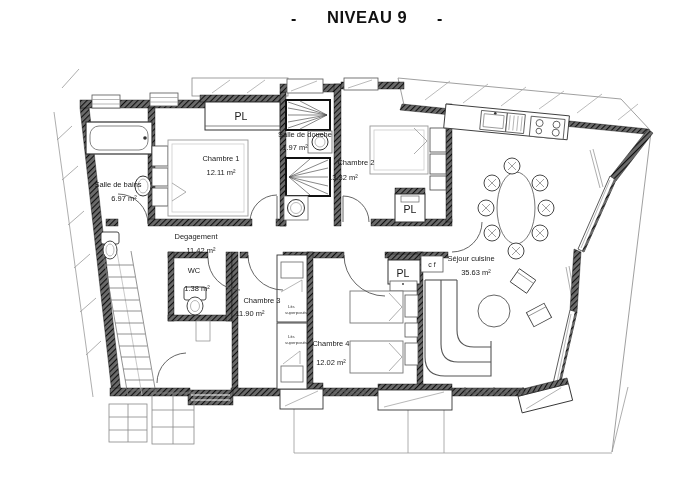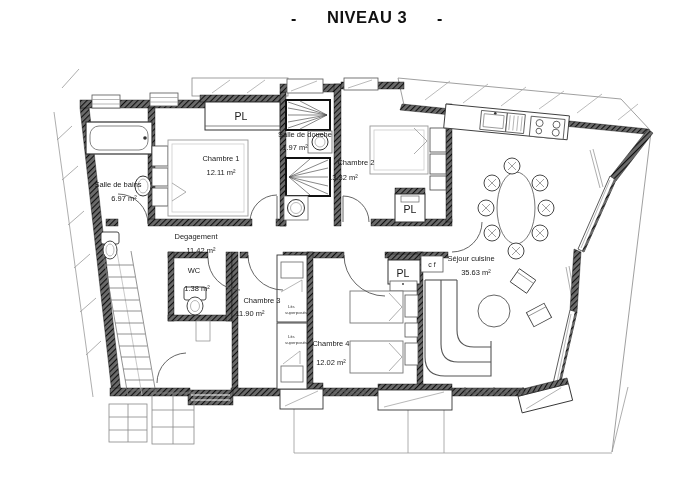--- a/index.html
+++ b/index.html
@@ -16,21 +16,21 @@
   .cf{font-size:7px;}
   .tiny{font-size:4.3px;fill:#333;}
 </style>
 </head>
 <body>
 
 <div id="stage">
 
   <div class="title-row">
     <span class="t-dash1">-</span>
-    <span class="t-main">NIVEAU 3</span>
+    <span class="t-main">NIVEAU 9</span>
     <span class="t-dash2">-</span>
   </div>
 
   <svg width="700" height="500" viewBox="0 0 700 500">
     <defs>
       <pattern id="wh" width="4" height="4" patternUnits="userSpaceOnUse" patternTransform="rotate(45)">
         <rect width="4" height="4" fill="#6b6b6b"></rect>
         <line x1="0" y1="0" x2="0" y2="4" stroke="#101010" stroke-width="2.2"></line>
       </pattern>
     </defs>

